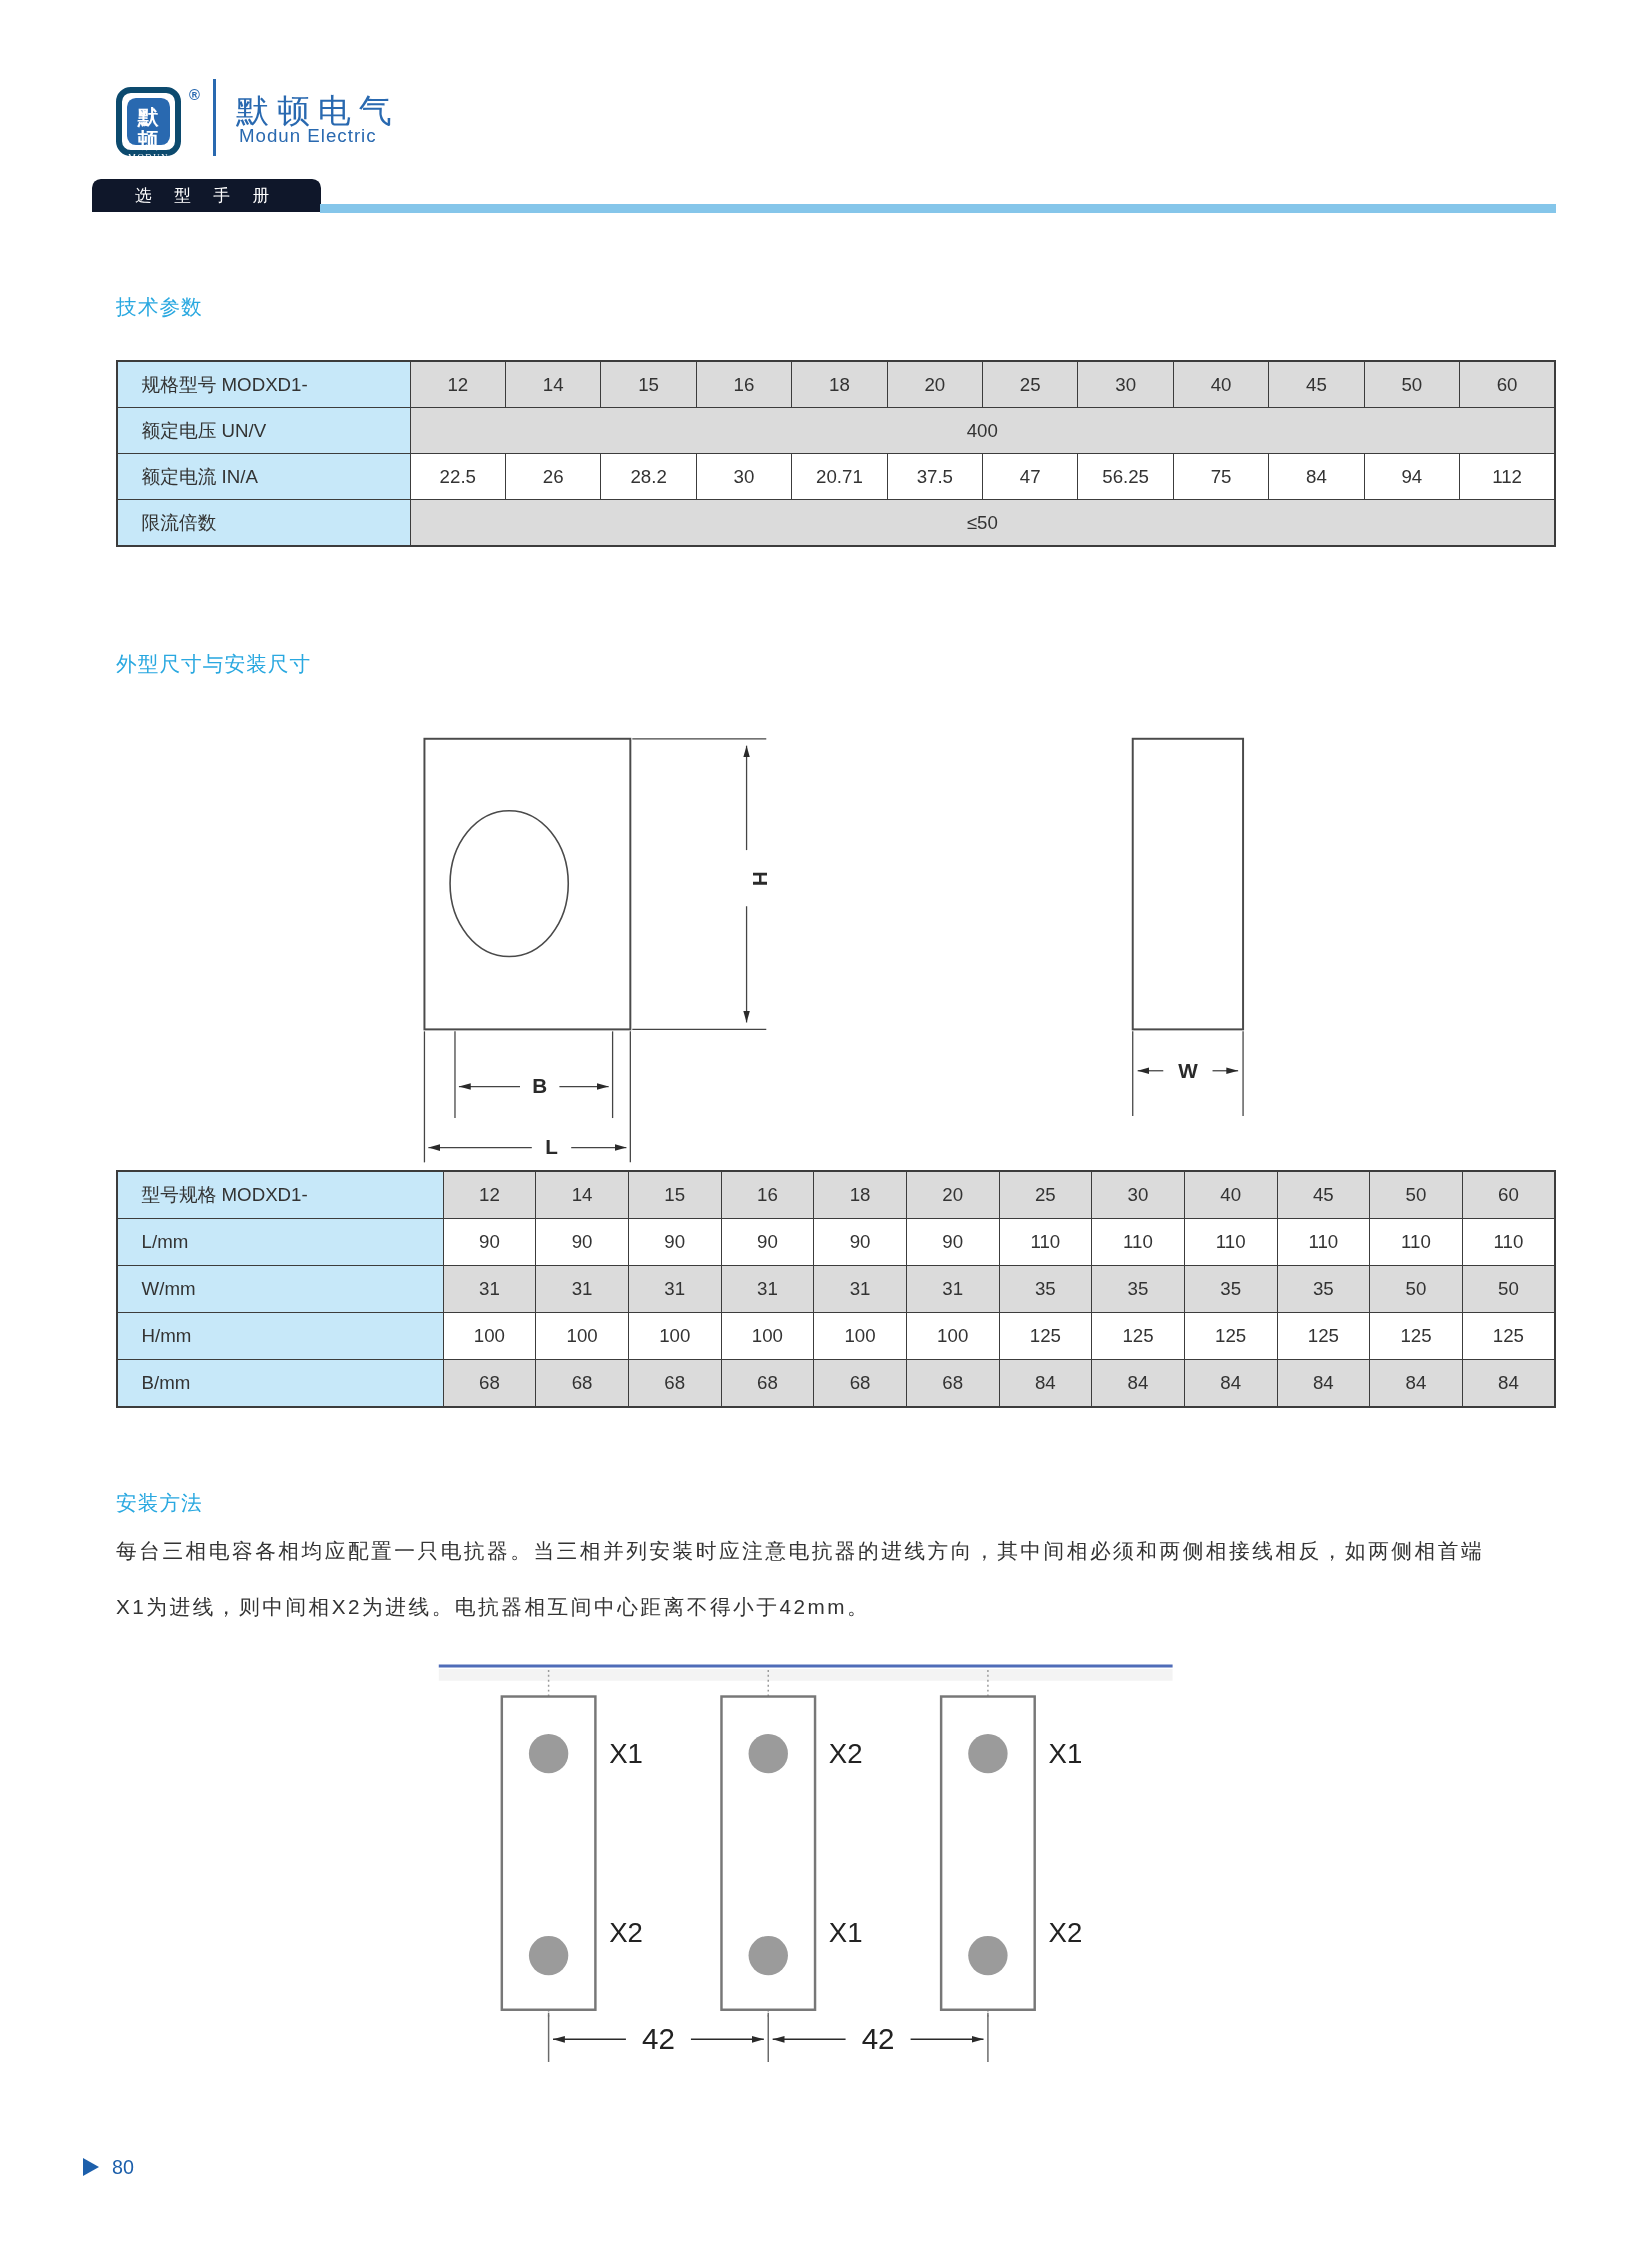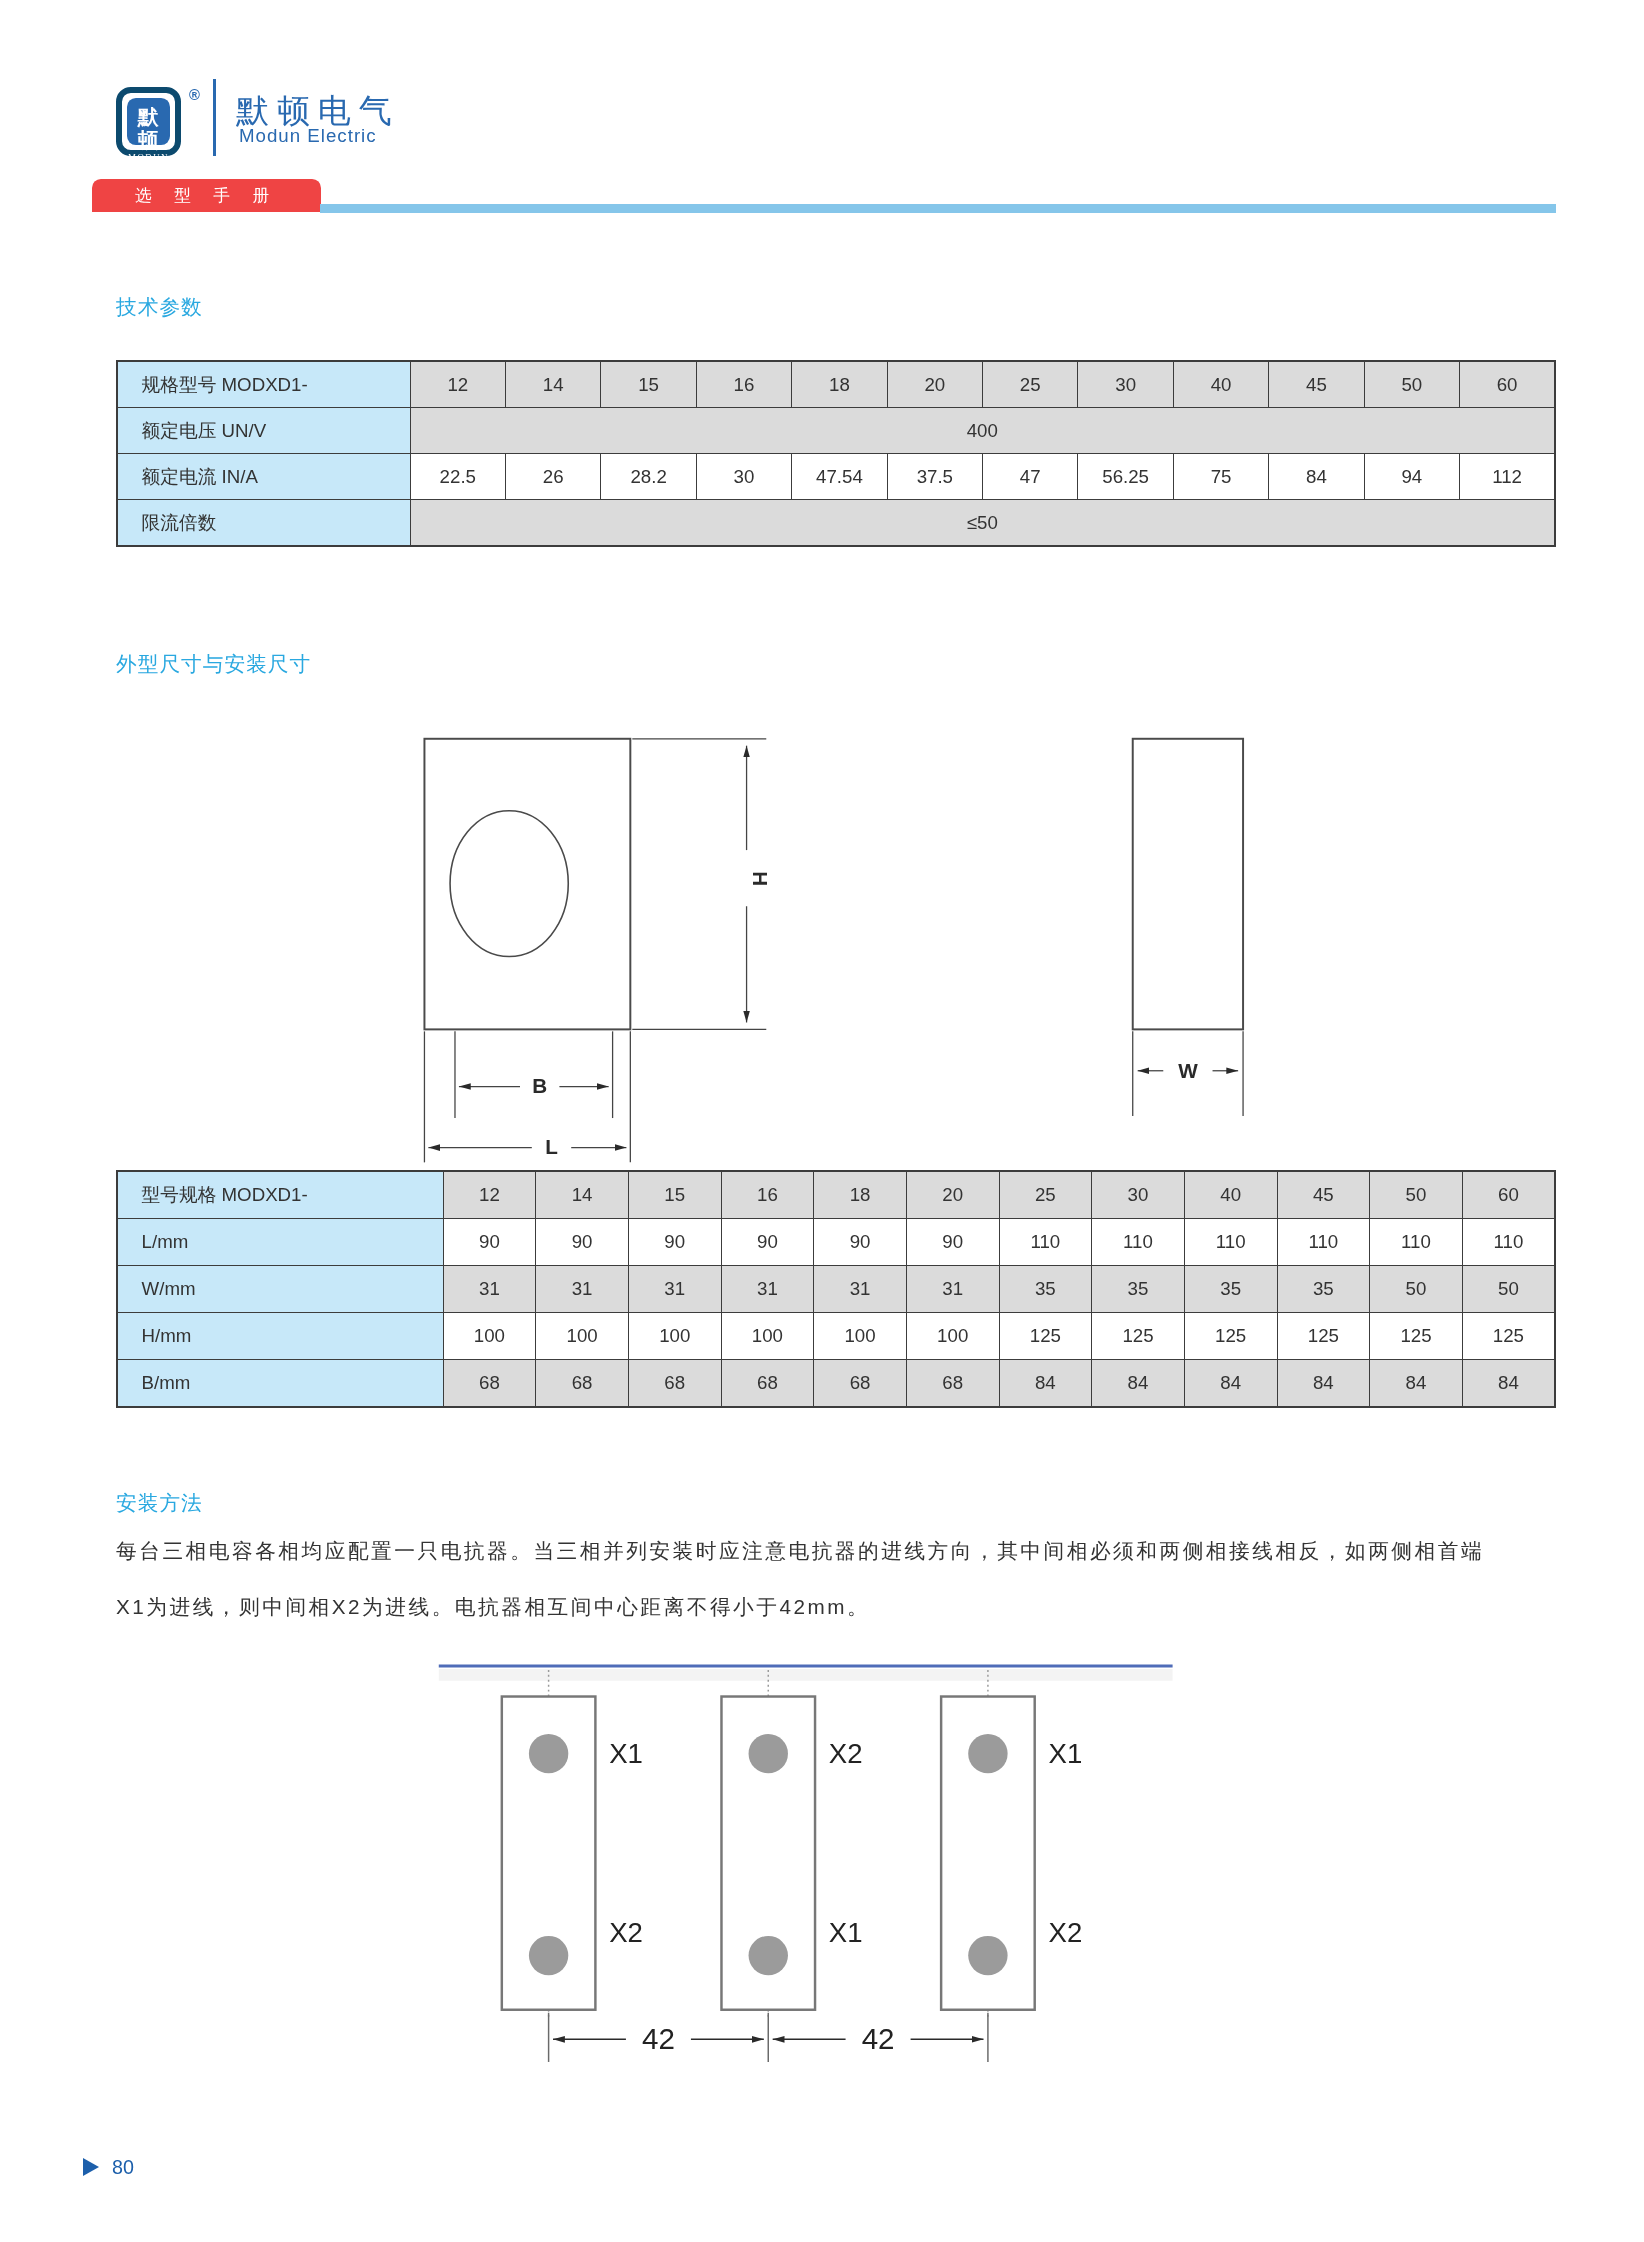--- a/index.html
+++ b/index.html
@@ -20,21 +20,21 @@
   }
   .logo-mark{font-size:20.7px;font-weight:bold;letter-spacing:1px;margin-top:6.9px;line-height:23.6px;}
   .logo-sub{font-family:"Liberation Serif",serif;font-size:8.9px;letter-spacing:1.5px;line-height:11.8px;}
   .reg-mark{left:189px;top:87px;font-size:14.8px;color:#2969B0;font-weight:bold;}
   .brand-divider{left:213px;top:79px;width:3px;height:77px;background:#2969B0;}
   .brand-cn{left:236px;top:89px;font-size:33px;font-weight:normal;color:#2969B0;letter-spacing:7.9px;}
   .brand-en{left:239px;top:125px;font-size:18.7px;font-weight:normal;color:#2969B0;letter-spacing:1px;}
 
   
   .banner-tab{
-    left:92px;top:179px;width:229px;height:33px;background:#ef4444;
+    left:92px;top:179px;width:229px;height:33px;background:#0f172a;
     border-radius:8.9px 8.9px 0 0;color:#fff;font-size:16.7px;letter-spacing:8.9px;
     text-align:center;line-height:34px;
   }
   .banner-bar{left:320px;top:204px;width:1236px;height:8.9px;background:#85C6EA;}
 
   
   .sec-title{font-size:20.7px;font-weight:500;color:#29A8E0;letter-spacing:1px;}
   .t-tech{left:116px;top:293px;}
   .t-outline{left:116px;top:650px;}
   .t-install{left:116px;top:1489px;}
@@ -109,21 +109,21 @@
           <tr>
             <td class="lbl">额定电压 UN/V</td>
             <td colspan="12" class="shade">400</td>
           </tr>
           <tr>
             <td class="lbl">额定电流 IN/A</td>
             <td>22.5</td>
             <td>26</td>
             <td>28.2</td>
             <td>30</td>
-            <td>47.54</td>
+            <td>20.71</td>
             <td>37.5</td>
             <td>47</td>
             <td>56.25</td>
             <td>75</td>
             <td>84</td>
             <td>94</td>
             <td>112</td>
           </tr>
           <tr>
             <td class="lbl">限流倍数</td>

